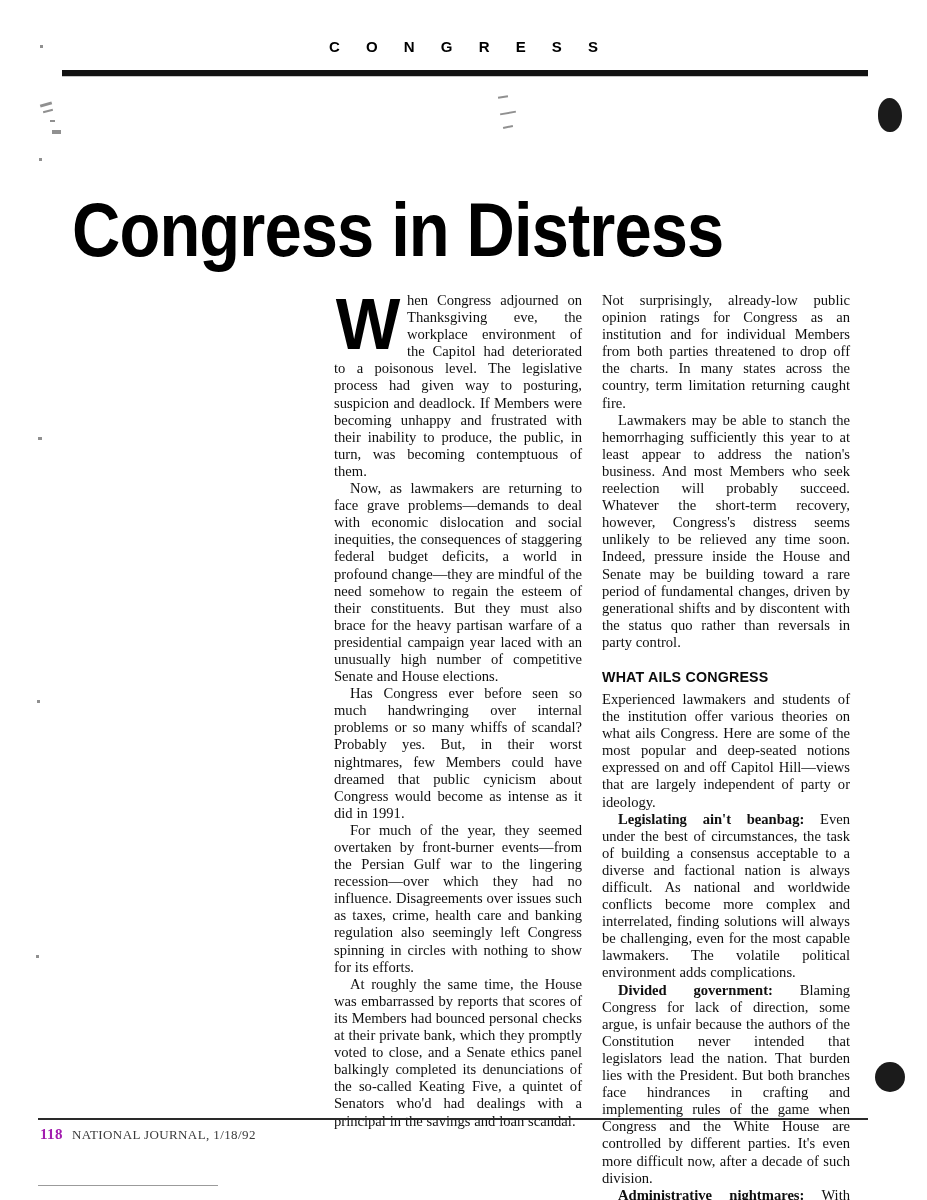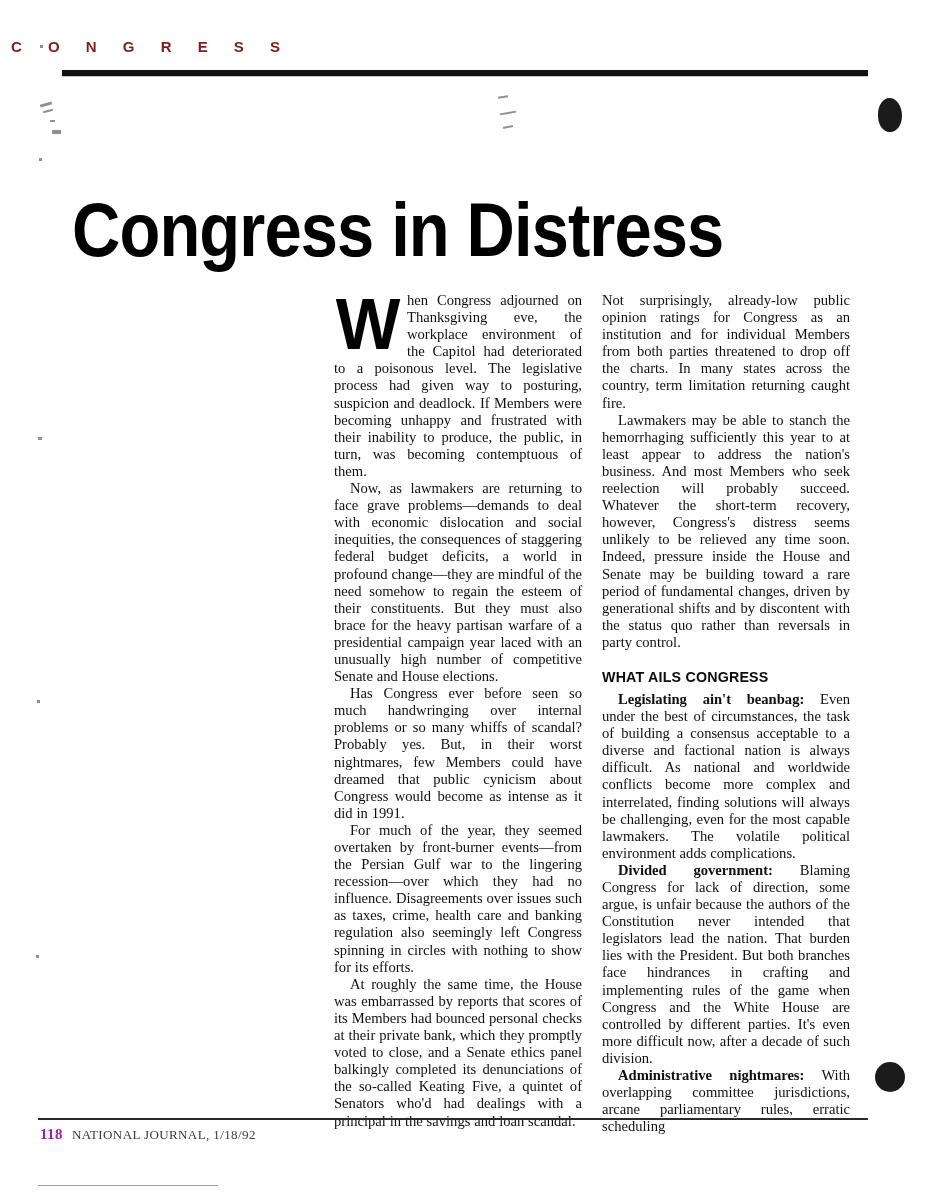--- a/index.html
+++ b/index.html
@@ -21,26 +21,27 @@
     font-family: "Liberation Serif", serif;
     color: #0b0b0b;
   }
 
   
   .kicker {
     position: absolute;
     top: 38px;
     left: 0;
     width: 927px;
+    text-align: center;
     font-family: "Liberation Sans", sans-serif;
     font-weight: 700;
     font-size: 15px;
     letter-spacing: 11px;
     text-indent: 11px;
-    color: #7f1d1d;
+    color: #000000;
   }
 
   .rule-top {
     position: absolute;
     top: 70px;
     left: 62px;
     width: 806px;
     height: 6px;
     background: #121212;
   }
@@ -247,20 +248,21 @@
       <p>For much of the year, they seemed overtaken by front-burner events—from the Persian Gulf war to the lingering recession—over which they had no influence. Disagreements over issues such as taxes, crime, health care and banking regulation also seemingly left Congress spinning in circles with nothing to show for its efforts.</p>
       <p>At roughly the same time, the House was embarrassed by reports that scores of its Members had bounced personal checks at their private bank, which they promptly voted to close, and a Senate ethics panel balkingly completed its denunciations of the so-called Keating Five, a quintet of Senators who'd had dealings with a principal in the savings and loan scandal.</p>
     </div>
 
     <div class="col col-right body">
       <p class="first">Not surprisingly, already-low public opinion ratings for Congress as an institution and for individual Members from both parties threatened to drop off the charts. In many states across the country, term limitation returning caught fire.</p>
       <p>Lawmakers may be able to stanch the hemorrhaging sufficiently this year to at least appear to address the nation's business. And most Members who seek reelection will probably succeed. Whatever the short-term recovery, however, Congress's distress seems unlikely to be relieved any time soon. Indeed, pressure inside the House and Senate may be building toward a rare period of fundamental changes, driven by generational shifts and by discontent with the status quo rather than reversals in party control.</p>
 
       <div class="subhead">WHAT AILS CONGRESS</div>
 
+      <p class="first">Experienced lawmakers and students of the institution offer various theories on what ails Congress. Here are some of the most popular and deep-seated notions expressed on and off Capitol Hill—views that are largely independent of party or ideology.</p>
 
       <p><span class="runin">Legislating ain't beanbag:</span><span> Even under the best of circumstances, the task of building a consensus acceptable to a diverse and factional nation is always difficult. As national and worldwide conflicts become more complex and interrelated, finding solutions will always be challenging, even for the most capable lawmakers. The volatile political environment adds complications.</span></p>
 
       <p><span class="runin">Divided government:</span><span> Blaming Congress for lack of direction, some argue, is unfair because the authors of the Constitution never intended that legislators lead the nation. That burden lies with the President. But both branches face hindrances in crafting and implementing rules of the game when Congress and the White House are controlled by different parties. It's even more difficult now, after a decade of such division.</span></p>
 
       <p><span class="runin">Administrative nightmares:</span><span> With overlapping committee jurisdictions, arcane parliamentary rules, erratic scheduling</span></p>
     </div>
 
   </div>
 

